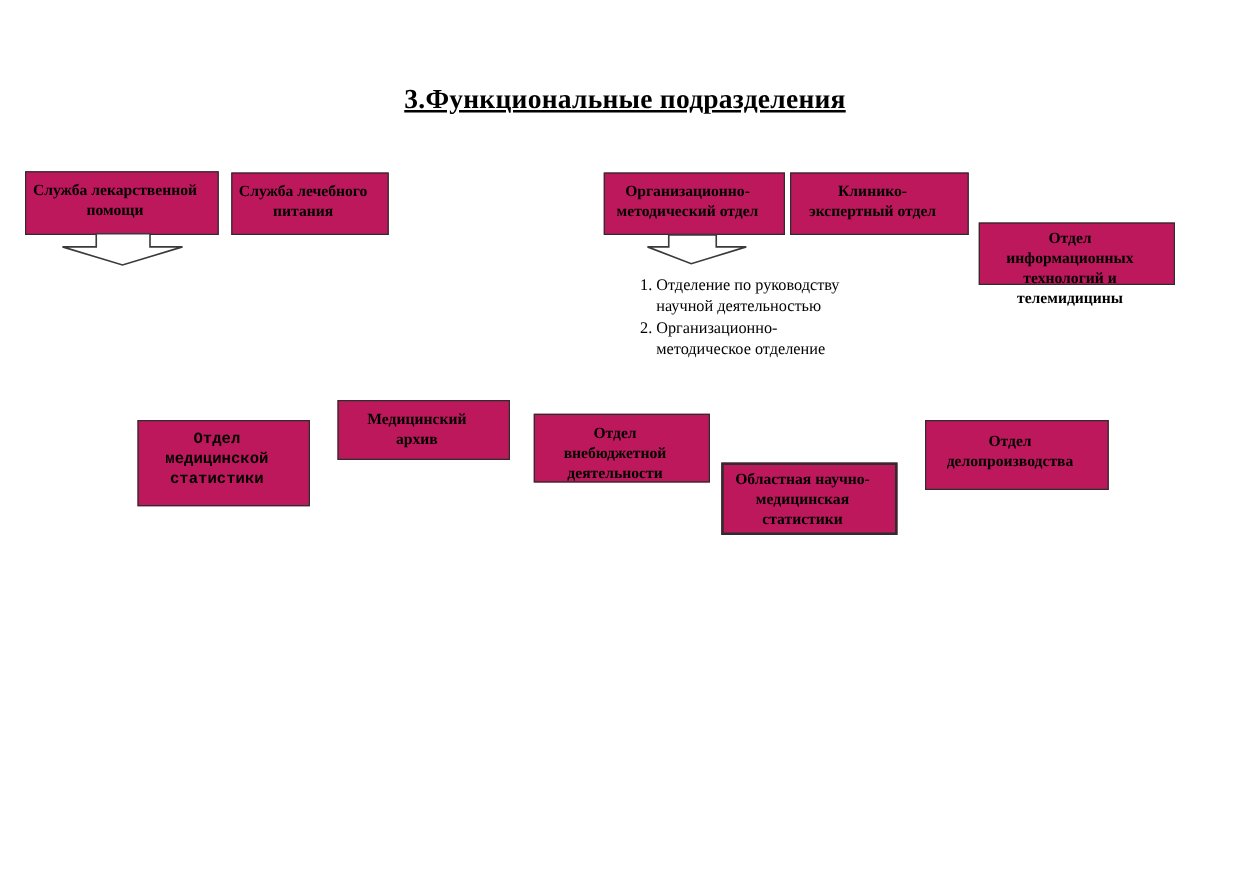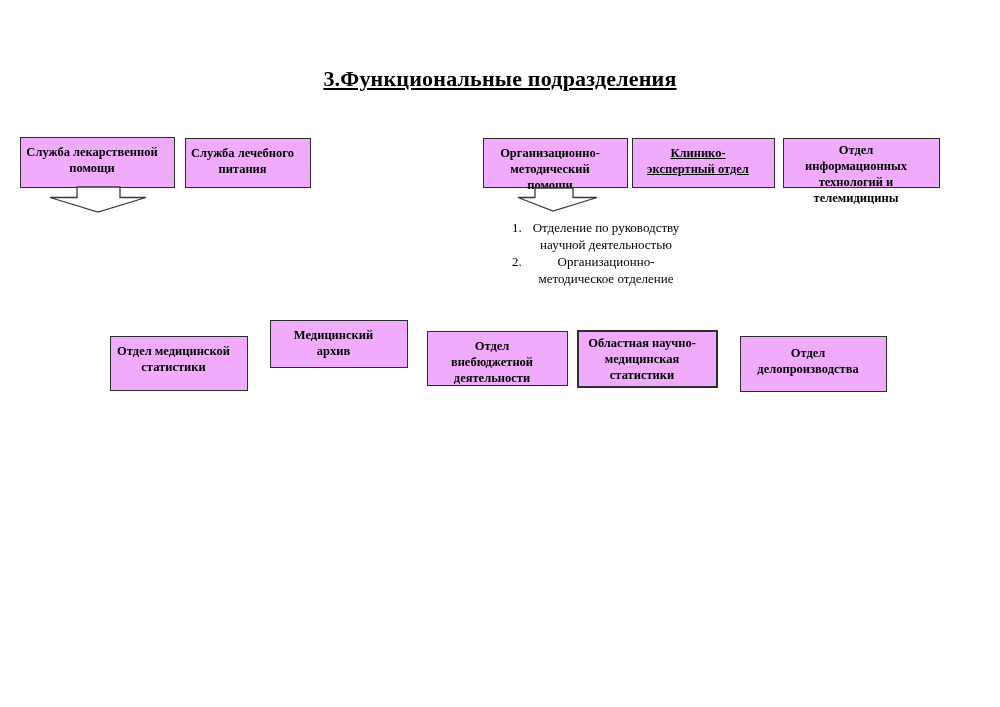--- a/index.html
+++ b/index.html
@@ -25,34 +25,34 @@
     text-align: center;
     font-size: 22px;
     font-weight: bold;
     text-decoration: underline;
     letter-spacing: 0.2px;
   }
   .box {
     position: absolute;
     box-sizing: border-box;
     border: 1.5px solid #2d2d2d;
-    background: #f0abfc;
+    background: #be185d;
     text-align: center;
     font-weight: bold;
     font-size: 12.5px;
     line-height: 1.28;
     padding: 6px 16px 0 5px;
   }
-  .box.tight { padding-top: 3px; }
+  .box.tight { padding-top: 3px; margin-top: 40px; }
   
   .b1 { left: 20px;  top: 137px; width: 155px; height: 51px; }
   .b2 { left: 185px; top: 138px; width: 126px; height: 50px; }
   .b3 { left: 322px; top: 138px; width: 146px; height: 50px; }
   .b4 { left: 483px; top: 138px; width: 145px; height: 50px; }
-  .b5 { left: 632px; top: 138px; width: 143px; height: 50px; text-decoration: underline; }
+  .b5 { left: 632px; top: 138px; width: 143px; height: 50px; }
   .b6 { left: 783px; top: 138px; width: 157px; height: 50px; }
   
   .arrow {
     position: absolute;
     display: block;
   }
   .a1 { left: 48px;  top: 186px; width: 100px; height: 28px; }
   .a2 { left: 516px; top: 187px; width: 82px;  height: 26px; }
   
   .subbox {
@@ -74,45 +74,45 @@
   
   .sublist {
     position: absolute;
     left: 495px;
     top: 219px;
     width: 162px;
     margin: 0;
     padding: 0 0 0 30px;
     font-size: 13px;
     line-height: 1.32;
-    text-align: center;
+    text-align: left;
   }
   .sublist li { margin: 0; padding: 0; }
   
-  .c1 { left: 110px; top: 336px; width: 138px; height: 55px; }
+  .c1 { left: 110px; top: 336px; width: 138px; height: 69px; font-family: Liberation Mono, monospace; }
   .c2 { left: 270px; top: 320px; width: 138px; height: 48px; }
   .c3 { left: 427px; top: 331px; width: 141px; height: 55px; }
   .c4 { left: 577px; top: 330px; width: 141px; height: 58px; border-width: 2px; }
   .c5 { left: 740px; top: 336px; width: 147px; height: 56px; padding-top: 8px; }
 </style>
 </head>
 <body>
 
 <div class="page">
 
   <h1 class="title">3.Функциональные подразделения</h1>
 
   <div class="box b1">
     <span>Служба лекарственной помощи</span>
   </div>
   <div class="box b2">
     <span>Служба лечебного питания</span>
   </div>
   <div class="box b4">
-    <span>Организационно-методический помощи</span>
+    <span>Организационно-методический отдел</span>
   </div>
   <div class="box b5">
     <span>Клинико-экспертный отдел</span>
   </div>
   <div class="box b6 tight">
     <span>Отдел информационных технологий и телемидицины</span>
   </div>
 
   <svg class="arrow a1" viewBox="0 0 100 28" aria-hidden="true">
     <polygon points="29,1 29,11.5 2,11.5 50,26 98,11.5 72,11.5 72,1" fill="#ffffff" stroke="#3a3a3a" stroke-width="1.3" stroke-linejoin="miter"></polygon>

